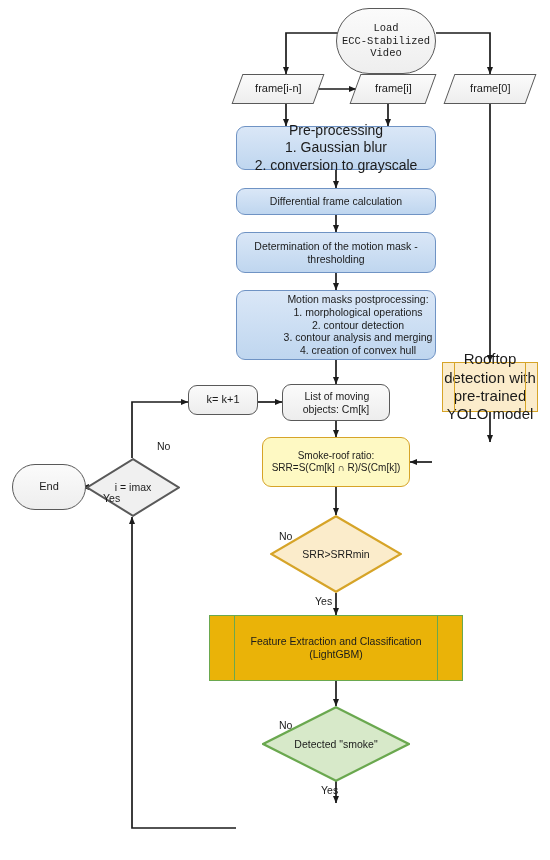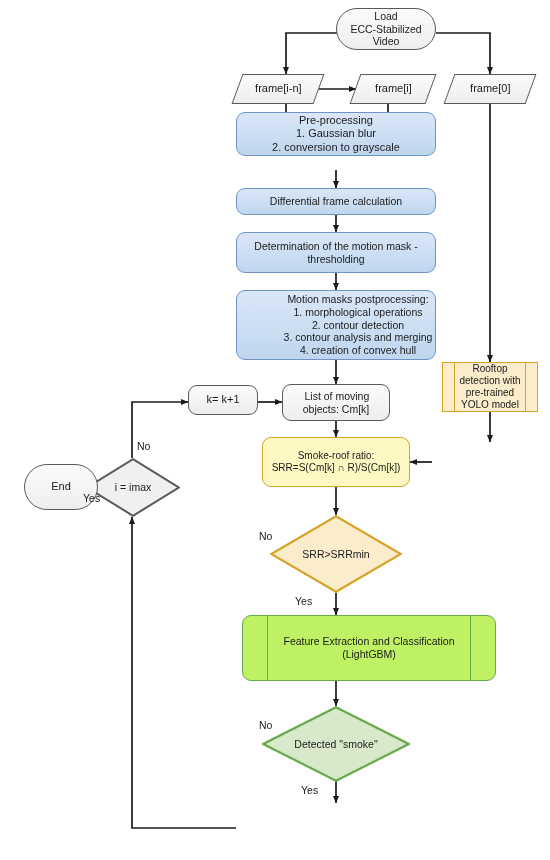--- a/index.html
+++ b/index.html
@@ -83,23 +83,22 @@
     top: 0;
     bottom: 0;
     width: 0;
     border-left: 1.5px solid #d6a428;
   }
   .n-yellow-pre::before { left: 11px; }
   .n-yellow-pre::after  { right: 11px; }
   
   .n-green-pre {
     border: 1.5px solid #6aa84f;
-    background: #bef264;
-    border-radius: 9px;
-    margin-left: 33px;
+    background: #eab308;
+    border-radius: 0;
   }
   .n-green-pre::before,
   .n-green-pre::after {
     content: "";
     position: absolute;
     top: 0;
     bottom: 0;
     width: 0;
     border-left: 1.5px solid #6aa84f;
   }
@@ -121,20 +120,21 @@
   .n-diamond .dlabel {
     position: relative;
     z-index: 2;
     color: #1b1b1b;
     line-height: 1.2;
   }
   .edge-label {
     position: absolute;
     color: #1b1b1b;
     white-space: nowrap;
+    margin-left: 20px;
   }
 </style>
 </head>
 <body>
 
 <div id="canvas">
 
   <svg id="edges" viewBox="0 0 550 860" width="550" height="860">
     <defs>
       <marker id="ah" markerWidth="9" markerHeight="9" refX="7.4" refY="3.2" orient="auto" markerUnits="userSpaceOnUse">
@@ -180,52 +180,52 @@
       <path d="M336,681 L336,706" marker-end="url(#ah)"></path>
 
       <path d="M336,781 L336,803" marker-end="url(#ah)"></path>
 
       <path d="M236,828 L132,828 L132,517" marker-end="url(#ah)"></path>
 
       <path d="M104,487 L82,487" marker-end="url(#ah)"></path>
     </g>
   </svg>
 
-  <div class="node n-terminator" style="left:336px; top:8px; width:100px; height:42px; font-size:10.5px;">Load
+  <div class="node n-terminator" style="left:336px; top:8px; width:100px; height:66px; font-size:10.5px;font-family:Liberation Mono, monospace;">Load
 ECC-Stabilized
 Video</div>
 
   <div class="node n-data" style="left:237px; top:74px; width:82px; height:30px; font-size:11px;">
     <span>frame[i-n]</span>
   </div>
 
   <div class="node n-data" style="left:355px; top:74px; width:76px; height:30px; font-size:11px;">
     <span>frame[i]</span>
   </div>
 
   <div class="node n-data" style="left:449px; top:74px; width:82px; height:30px; font-size:11px;">
     <span>frame[0]</span>
   </div>
 
-  <div class="node n-blue" style="left:236px; top:112px; width:200px; height:44px; font-size:11px;">Pre-processing
+  <div class="node n-blue" style="left:236px; top:126px; width:200px; height:44px; font-size:14px;">Pre-processing
 1. Gaussian blur
 2. conversion to grayscale</div>
 
   <div class="node n-blue" style="left:236px; top:188px; width:200px; height:27px; font-size:10.5px;">Differential frame calculation</div>
 
   <div class="node n-blue" style="left:236px; top:232px; width:200px; height:41px; font-size:10.5px;">Determination of the motion mask -
 thresholding</div>
 
   <div class="node n-blue" style="left:236px; top:290px; width:200px; height:70px; font-size:10.5px;padding-left:44px;">Motion masks postprocessing:
 1. morphological operations
 2. contour detection
 3. contour analysis and merging
 4. creation of convex hull</div>
 
-  <div class="node n-yellow-pre" style="left:442px; top:362px; width:96px; height:50px; font-size:10px;">Rooftop
+  <div class="node n-yellow-pre" style="left:442px; top:362px; width:96px; height:50px; font-size:15px;">Rooftop
 detection with
 pre-trained
 YOLO model</div>
 
 
   <div class="node n-process" style="left:188px; top:385px; width:70px; height:30px; font-size:11px;">k= k+1</div>
 
   <div class="node n-process" style="left:282px; top:384px; width:108px; height:37px; font-size:10.5px;text-align:right;">List of moving
 objects: Cm[k]</div>
 
@@ -250,21 +250,21 @@
   </div>
 
 
   <div class="n-diamond" style="left:86px; top:458px; width:94px; height:59px; font-size:10.5px;">
     <svg class="dshape" viewBox="0 0 94 59" preserveAspectRatio="none">
       <polygon points="47,1.2 92.8,29.5 47,57.8 1.2,29.5" fill="#f0f0f0" stroke="#595959" stroke-width="2.0"></polygon>
     </svg>
     <span class="dlabel">i = imax</span>
   </div>
 
-  <div class="node n-terminator" style="left:24px; top:464px; width:74px; height:46px; font-size:11px;">End</div>
+  <div class="node n-terminator" style="left:12px; top:464px; width:74px; height:46px; font-size:11px;">End</div>
 
   <div class="edge-label" style="left:137px; top:440px; font-size:10.5px;">No</div>
 
   <div class="edge-label" style="left:83px; top:492px; font-size:10.5px;">Yes</div>
 
   <div class="edge-label" style="left:259px; top:530px; font-size:10.5px;">No</div>
 
   <div class="edge-label" style="left:295px; top:595px; font-size:10.5px;">Yes</div>
 
   <div class="edge-label" style="left:259px; top:719px; font-size:10.5px;">No</div>

